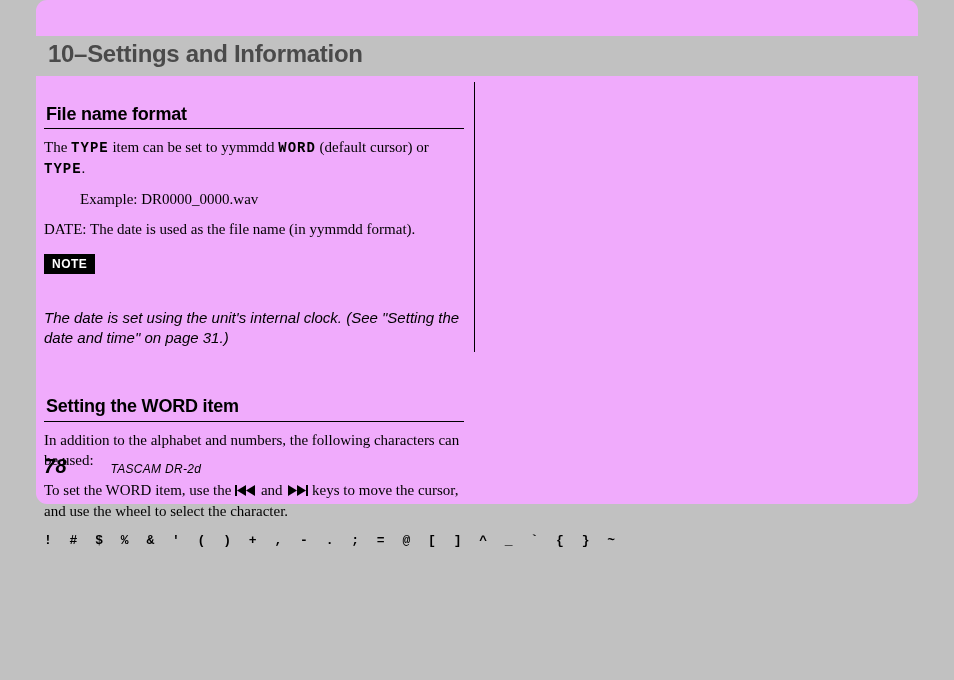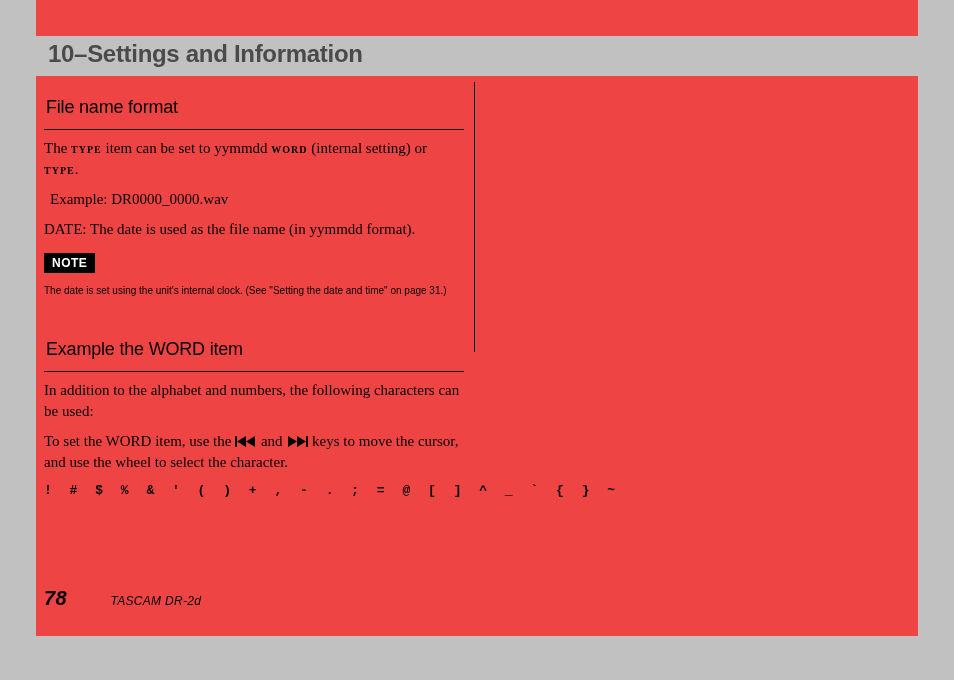--- a/index.html
+++ b/index.html
@@ -8,22 +8,23 @@
     width: 954px;
     height: 680px;
     background: #c1c1c1;
     overflow: hidden;
   }
   .page {
     position: absolute;
     left: 36px;
     top: 0;
     width: 882px;
-    height: 636px;
-    background: #ef4444;
+    height: 504px;
+    background: #f0abfc;
+    border-radius: 11px;
   }
   .chapter-bar {
     position: absolute;
     left: 0;
     top: 36px;
     width: 882px;
     height: 40px;
     background: #c1c1c1;
   }
   .chapter-title {
@@ -51,64 +52,65 @@
     position: absolute;
     left: 438px;
     top: 82px;
     width: 0;
     height: 270px;
     border-left: 1px solid #000;
   }
 
   .sec-title {
     font-family: Arial, "Helvetica Neue", Helvetica, sans-serif;
-    font-weight: 400;
+    font-weight: 700;
     font-size: 18px;
     color: #000;
     border-bottom: 1.5px solid #000;
-    padding: 0 0 10px 2px;
-    margin: 9px 0 8px 0;
+    padding: 0 0 2px 2px;
+    margin: 16px 0 8px 0;
     letter-spacing: -0.2px;
   }
   .para {
     margin: 0 0 10px 0;
   }
   .indent {
-    margin-left: 6px;
+    margin-left: 36px;
   }
   .lcd {
-    font-family: Liberation Serif, serif;
+    font-family: Liberation Mono, monospace;
     font-weight: 600;
-    font-size: 10px;
+    font-size: 14px;
     letter-spacing: 1px;
   }
   .lcd-line {
     font-family: "Courier New", Courier, monospace;
     font-weight: 600;
     font-size: 13px;
     letter-spacing: 5px;
     margin: 2px 0 0 0;
     white-space: nowrap;
   }
 
   .note-label {
     display: inline-block;
     background: #000;
     color: #fff;
     font-family: Arial, Helvetica, sans-serif;
     font-weight: 700;
     font-size: 12px;
     padding: 2px 8px;
-    margin: 4px 0 11px 0;
+    margin: 4px 0 18px 0;
     letter-spacing: 0.5px;
   }
   .note-body {
     font-family: Arial, Helvetica, sans-serif;
-    font-size: 10px;
-    margin: 0 0 16px 0;
+    font-style: italic;
+    font-size: 15px;
+    margin: 16px 0 16px 0;
   }
 
   .sec-spacer {
     height: 14px;
   }
 
   .transport-icon {
     display: inline-block;
     vertical-align: -1px;
   }
@@ -141,35 +143,35 @@
     <div class="chapter-title">10–Settings and Information</div>
   </div>
 
   <div class="column-divider"></div>
 
   <div class="column">
 
     <div class="sec-title">File name format</div>
 
     <p class="para">
-      <span>The </span><span class="lcd">TYPE</span><span> item can be set to yymmdd </span><span class="lcd">WORD</span><span> (internal setting) or </span><span class="lcd">TYPE</span><span>.</span>
+      <span>The </span><span class="lcd">TYPE</span><span> item can be set to yymmdd </span><span class="lcd">WORD</span><span> (default cursor) or </span><span class="lcd">TYPE</span><span>.</span>
     </p>
 
 
     <p class="para indent">Example: DR0000_0000.wav</p>
 
     <p class="para">DATE: The date is used as the file name (in yymmdd format).</p>
 
 
     <div class="note-label">NOTE</div>
     <p class="note-body">The date is set using the unit's internal clock. (See "Setting the date and time" on page 31.)</p>
 
     <div class="sec-spacer"></div>
 
-    <div class="sec-title">Example the WORD item</div>
+    <div class="sec-title">Setting the WORD item</div>
 
     <p class="para">In addition to the alphabet and numbers, the following characters can be used:</p>
 
     <p class="para">
       <span>To set the WORD item, use the </span>
       <span class="transport-icon">
         <svg width="22" height="11" viewBox="0 0 22 11">
           <rect x="0" y="0" width="2" height="11" fill="#000"></rect>
           <polygon points="11,0 2,5.5 11,11" fill="#000"></polygon>
           <polygon points="20,0 11,5.5 20,11" fill="#000"></polygon>

